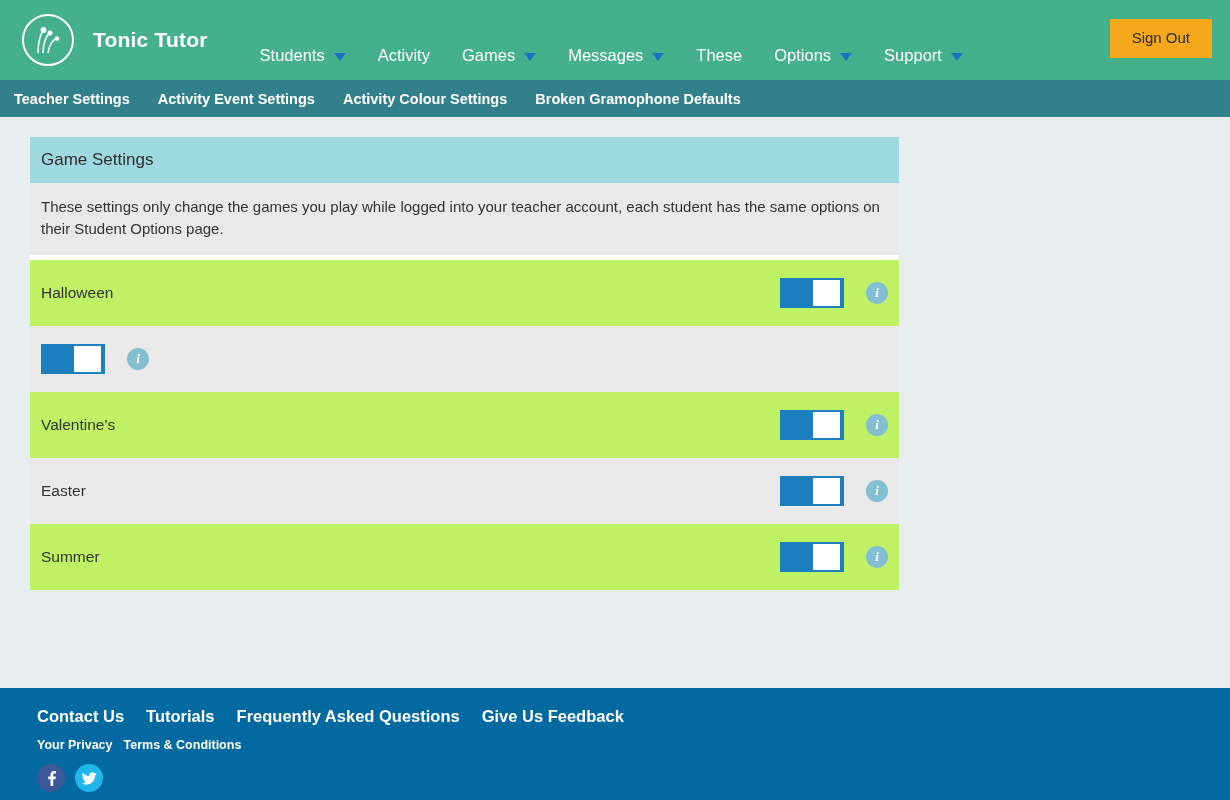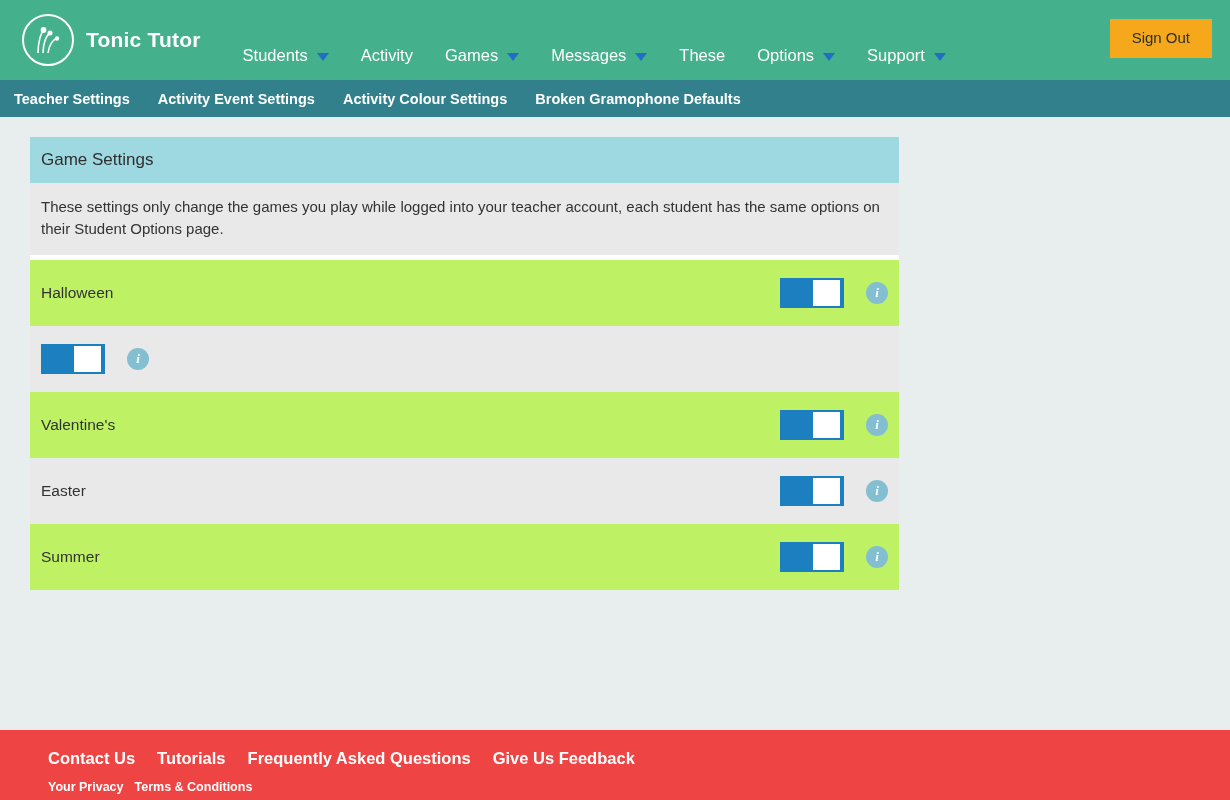--- a/index.html
+++ b/index.html
@@ -23,22 +23,22 @@
     background: #45b08c;
     display: flex;
     align-items: center;
     padding: 0 22px;
     position: relative;
   }
 
   .brand {
     display: flex;
     align-items: center;
-    gap: 12px;
-    margin-right: 26px;
+    gap: 19px;
+    margin-right: 36px;
   }
 
   .logo-mark {
     width: 52px;
     height: 52px;
     border-radius: 50%;
     border: 2px solid #ffffff;
     display: flex;
     align-items: center;
     justify-content: center;
@@ -199,23 +199,23 @@
     cursor: pointer;
     flex: 0 0 auto;
   }
 
   
   .footer {
     position: absolute;
     left: 0;
     bottom: 0;
     width: 1230px;
-    height: 70px;
-    background: #ef4444;
-    padding: 19px 0 0 48px;
+    height: 112px;
+    background: #0369a1;
+    padding: 19px 0 0 37px;
   }
 
   .footer-primary {
     display: flex;
     align-items: center;
     gap: 22px;
   }
   .footer-primary a {
     color: #ffffff;
     font-size: 16.5px;

